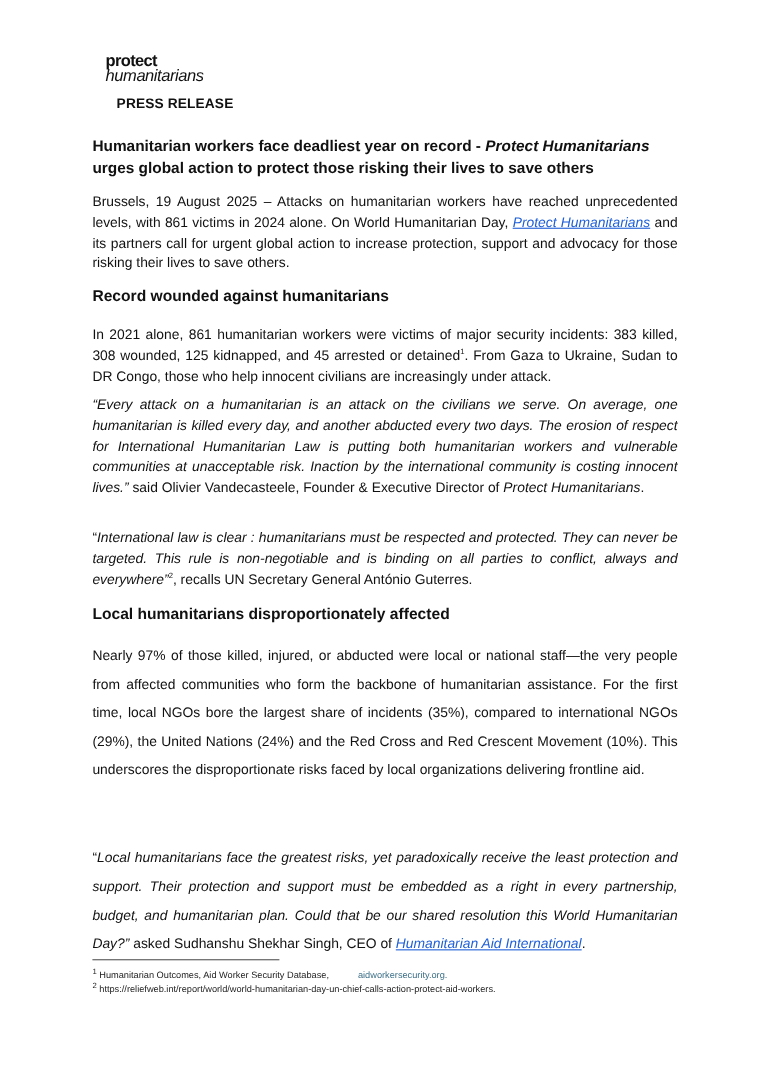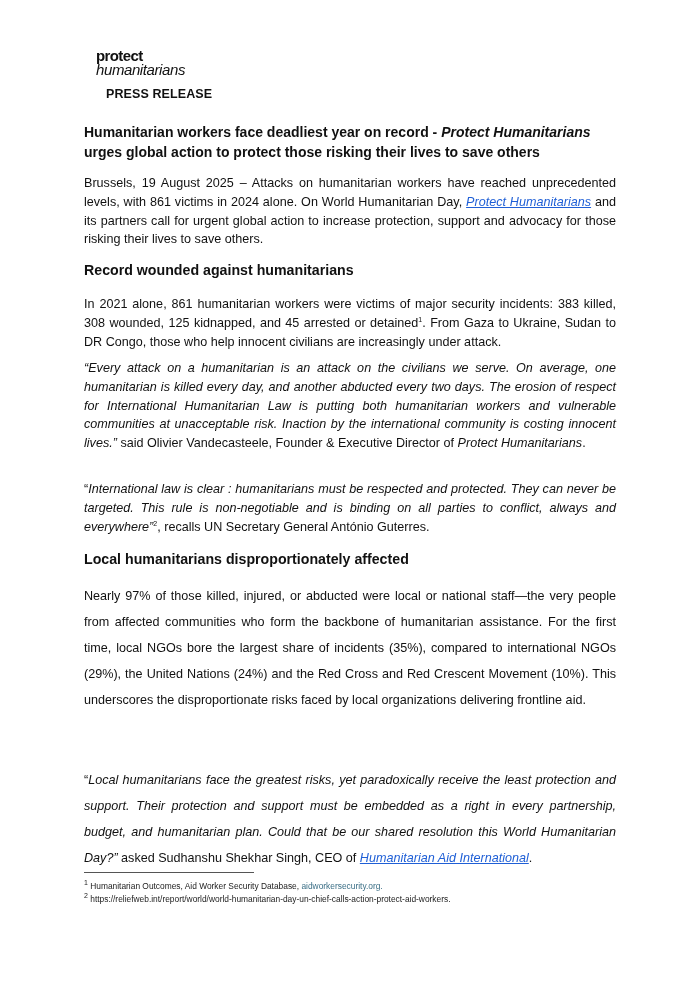--- a/index.html
+++ b/index.html
@@ -12,21 +12,21 @@
   .title { position: absolute; left: 84px; top: 122px; width: 532px; text-align: left; font-weight: bold; font-size: 14px; line-height: 20px; }
   .p { position: absolute; left: 84px; width: 532px; font-size: 12.6px; line-height: 18.8px; text-align: justify; }
   .h2 { position: absolute; left: 84px; font-weight: bold; font-size: 14.2px; }
   .link { color: #1f5fd6; text-decoration: underline; }
   .it { font-style: italic; }
   .b { font-weight: normal; }
   sup { font-size: 7px; vertical-align: super; line-height: 0; }
   .spaced { line-height: 26px; }
   .rule { position: absolute; left: 84px; top: 872px; width: 170px; height: 1px; background: #555; }
   .fn { position: absolute; left: 84px; font-size: 8.4px; line-height: 11px; color: #222; }
-  .fn .ulink { color: #3b6f86; }
+  .fn .ulink { color: #3b6f86; margin-left: 24px; }
 </style>
 </head>
 <body>
 
 <div class="logo">
   <span class="l1">protect</span>
   <span class="l2">humanitarians</span>
 </div>
 
 <div class="press">PRESS RELEASE</div>

